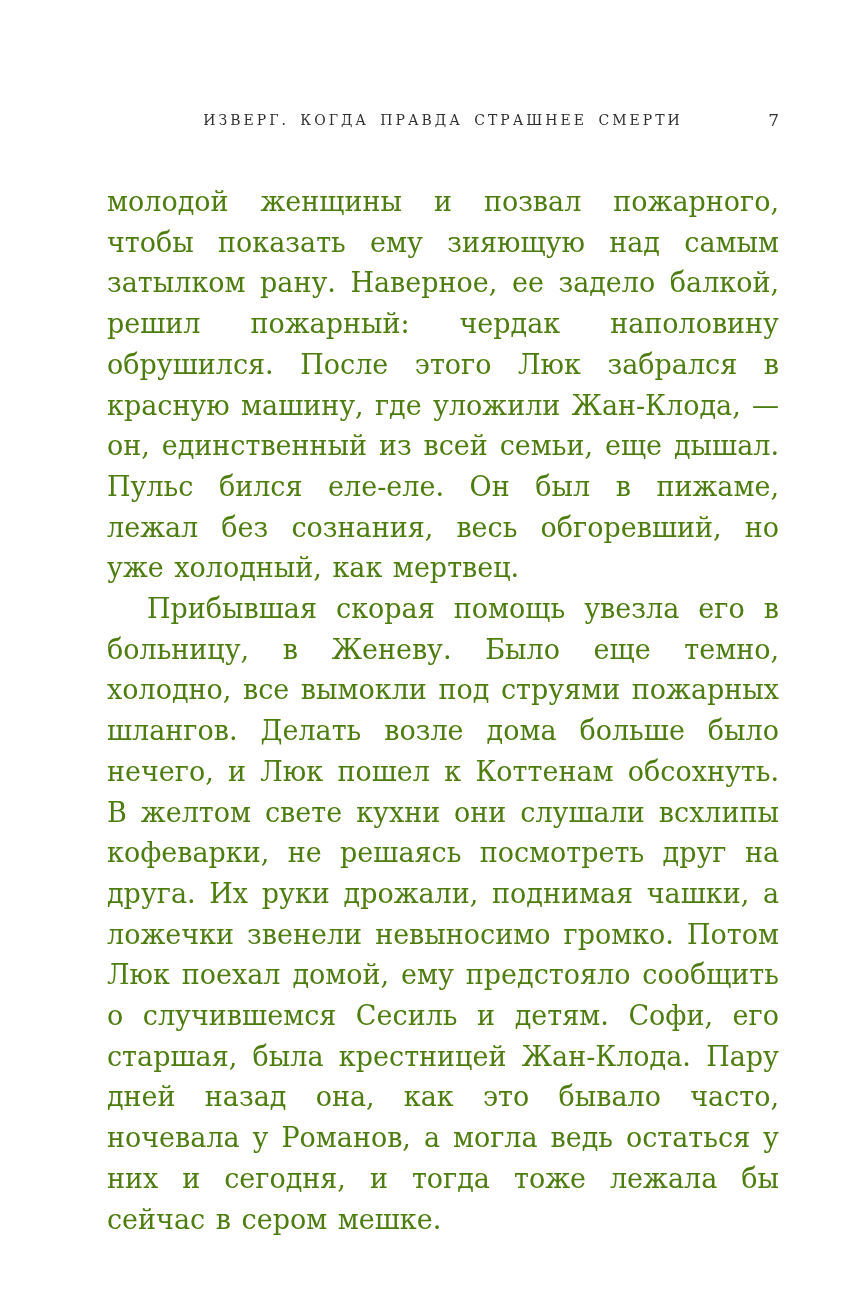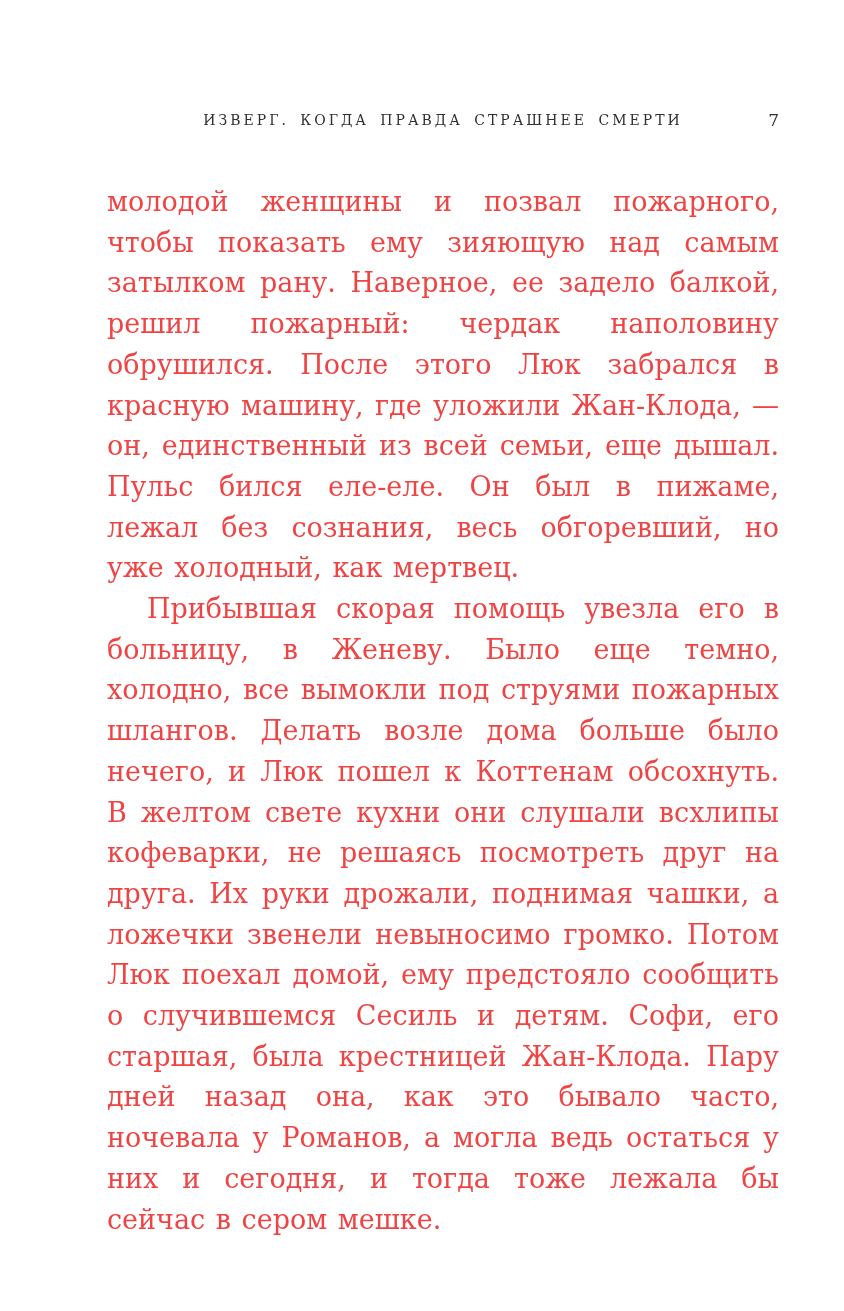--- a/index.html
+++ b/index.html
@@ -40,21 +40,21 @@
     top: -2px;
     font-size: 17px;
     color: #2f2f2f;
   }
   .body-text p {
     margin: 0;
     font-size: 27px;
     line-height: 40.7px;
     text-align: justify;
     text-justify: inter-word;
-    color: #ef4444;
+    color: #4d7c0f;
     word-spacing: 2px;
   }
   .body-text p.indent {
     text-indent: 40px;
   }
 </style>
 </head>
 <body>
 
 <div class="book-page">

